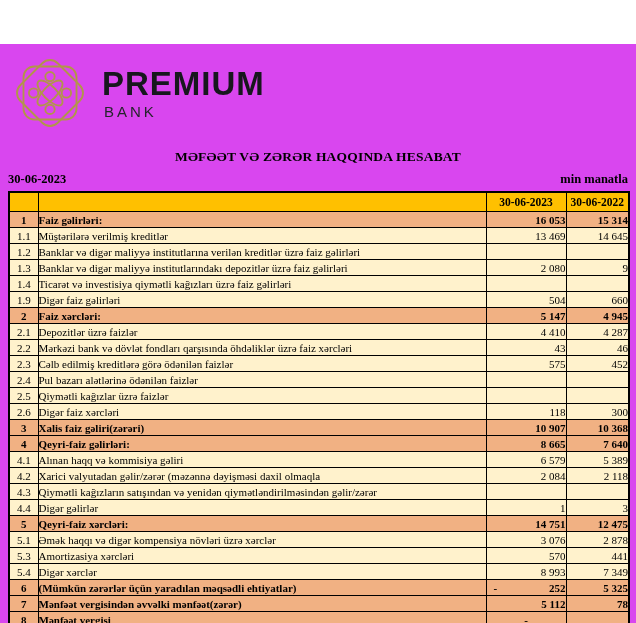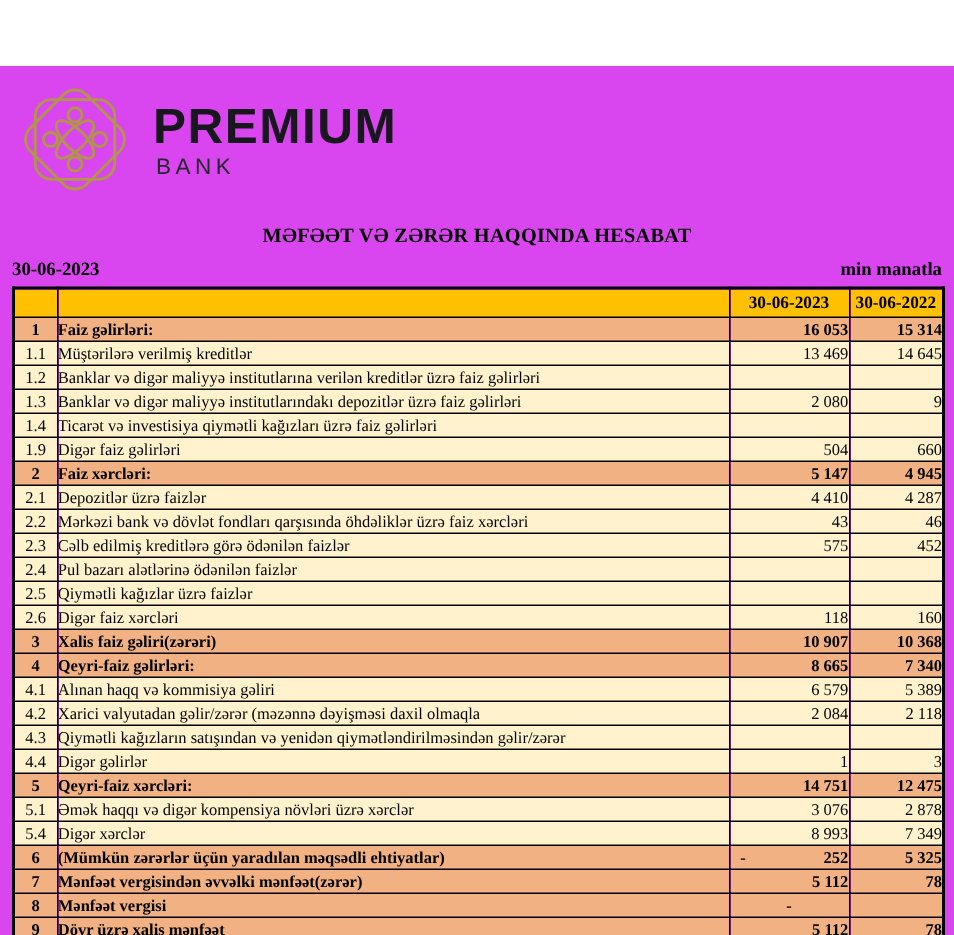--- a/index.html
+++ b/index.html
@@ -157,33 +157,33 @@
         <tr class="sub">
           <td class="num">2.5</td>
           <td class="label">Qiymətli kağızlar üzrə faizlər</td>
           <td class="val"></td>
           <td class="val"></td>
         </tr>
         <tr class="sub">
           <td class="num">2.6</td>
           <td class="label">Digər faiz xərcləri</td>
           <td class="val">118</td>
-          <td class="val">160</td>
+          <td class="val">300</td>
         </tr>
         <tr class="section">
           <td class="num">3</td>
           <td class="label">Xalis faiz gəliri(zərəri)</td>
           <td class="val">10 907</td>
           <td class="val">10 368</td>
         </tr>
         <tr class="section">
           <td class="num">4</td>
           <td class="label">Qeyri-faiz gəlirləri:</td>
           <td class="val">8 665</td>
-          <td class="val">7 340</td>
+          <td class="val">7 640</td>
         </tr>
         <tr class="sub">
           <td class="num">4.1</td>
           <td class="label">Alınan haqq və kommisiya gəliri</td>
           <td class="val">6 579</td>
           <td class="val">5 389</td>
         </tr>
         <tr class="sub">
           <td class="num">4.2</td>
           <td class="label">Xarici valyutadan gəlir/zərər (məzənnə dəyişməsi daxil olmaqla</td>
@@ -206,20 +206,26 @@
           <td class="num">5</td>
           <td class="label">Qeyri-faiz xərcləri:</td>
           <td class="val">14 751</td>
           <td class="val">12 475</td>
         </tr>
         <tr class="sub">
           <td class="num">5.1</td>
           <td class="label">Əmək haqqı və digər kompensiya növləri üzrə xərclər</td>
           <td class="val">3 076</td>
           <td class="val">2 878</td>
+        </tr>
+        <tr class="sub">
+          <td class="num">5.3</td>
+          <td class="label">Amortizasiya xərcləri</td>
+          <td class="val">570</td>
+          <td class="val">441</td>
         </tr>
         <tr class="sub">
           <td class="num">5.4</td>
           <td class="label">Digər xərclər</td>
           <td class="val">8 993</td>
           <td class="val">7 349</td>
         </tr>
         <tr class="section">
           <td class="num">6</td>
           <td class="label">(Mümkün zərərlər üçün yaradılan məqsədli ehtiyatlar)</td>

